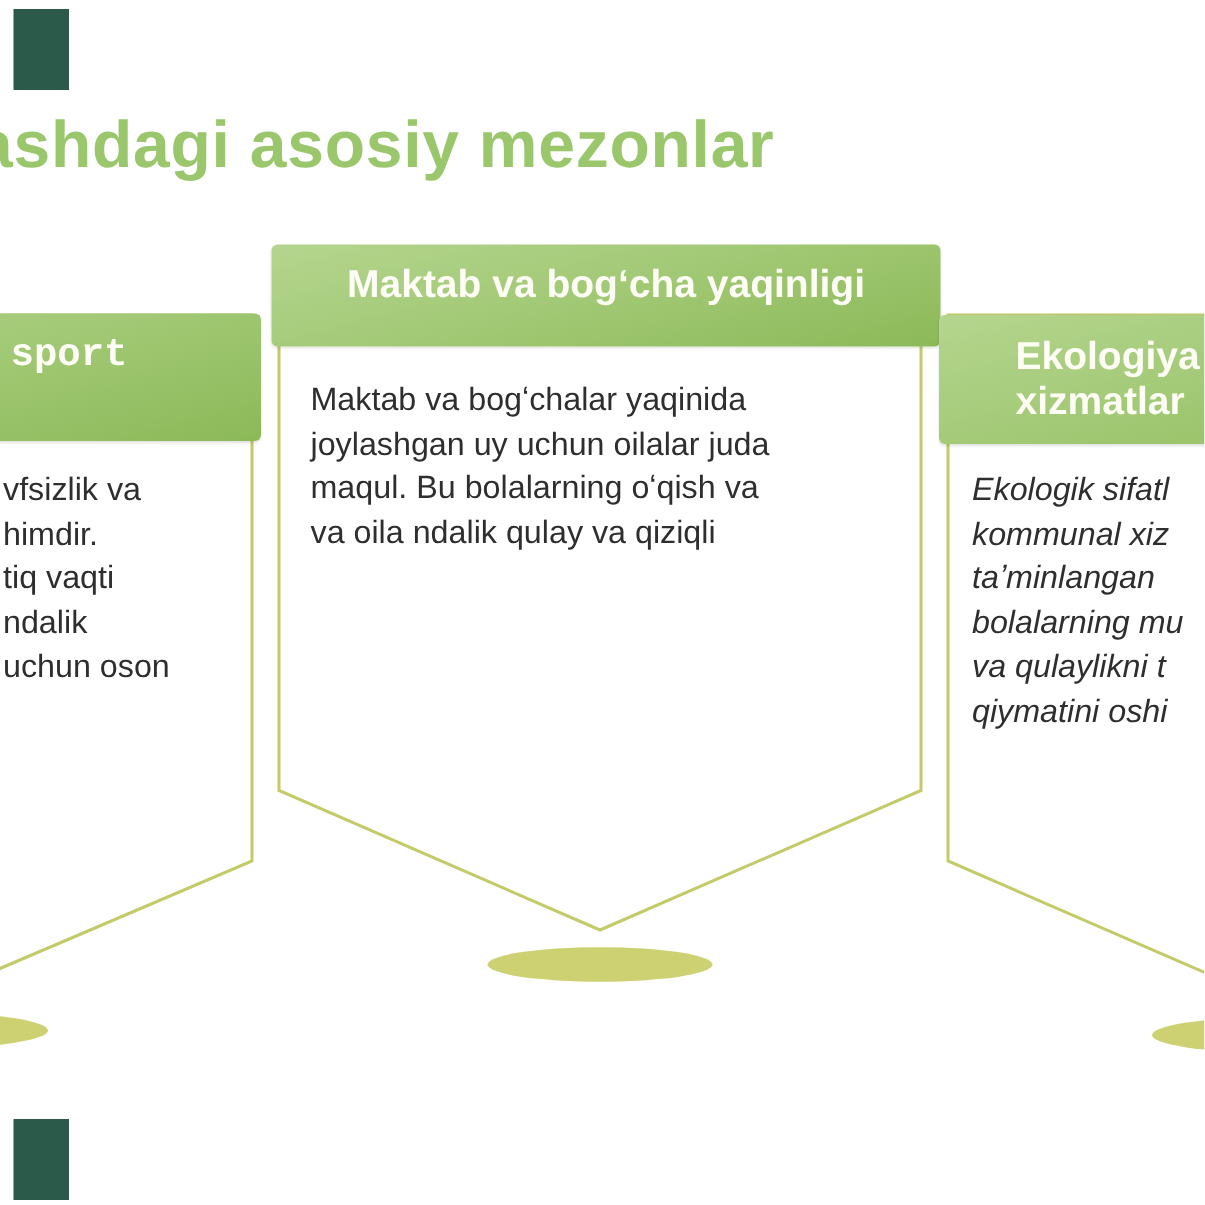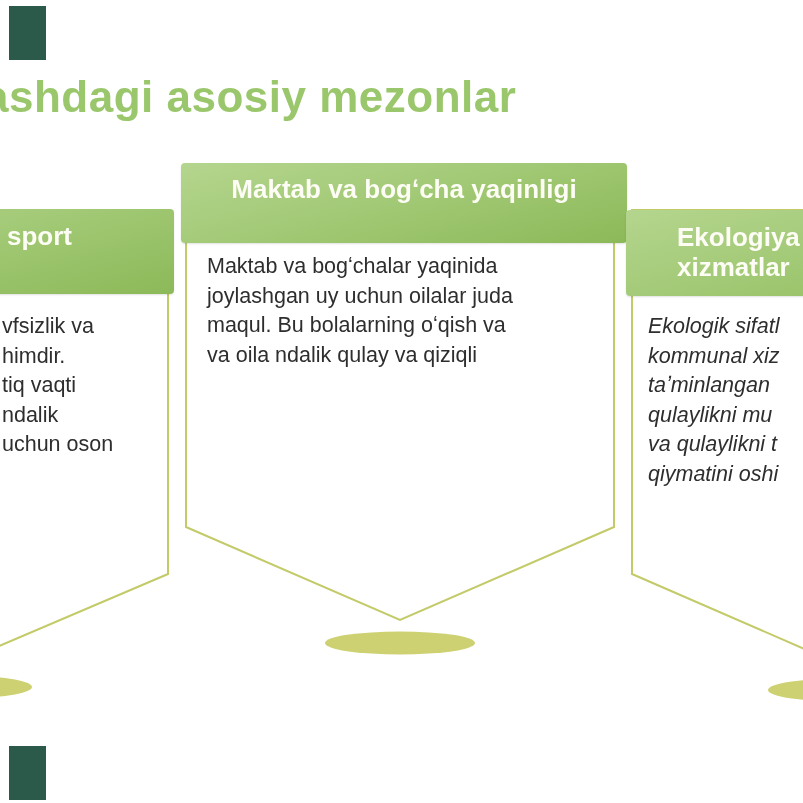--- a/index.html
+++ b/index.html
@@ -16,29 +16,29 @@
     white-space:nowrap; letter-spacing:0.5px;
   }
 
   .band {
     position:absolute; width:446px;
     background:linear-gradient(165deg, #b4d58e 0%, #a3ca77 45%, #8cb958 100%);
     border-radius:4px;
     box-shadow:0 1px 2px rgba(0,0,0,0.12);
   }
   .band-left   { left:-272px; top:209px; height:85px; }
-  .band-middle { left:181px;  top:163px; height:80px; }
+  .band-middle { left:181px;  top:163px; height:68px; }
   .band-right  { left:626px;  top:210px; height:86px; }
 
   .band-text {
     color:#fdfdf5; font-size:26px; font-weight:600;
     line-height:30px; white-space:nowrap;
   }
   .band-middle .band-text { display:block; text-align:center; padding-top:11px; }
-  .band-left .band-text   { position:absolute; left:279px; top:12px; }
+  .band-left .band-text   { position:absolute; left:279px; top:12px;font-family:Liberation Mono, monospace; }
   .band-right .band-text-block { position:absolute; left:51px; top:12px; }
 
   .body-text {
     position:absolute; color:#2e2e2e; font-size:21.5px;
     line-height:29.5px; white-space:nowrap;
   }
   .body-left   { left:2px;   top:312px; }
   .body-middle { left:207px; top:252px; }
   .body-right  { left:648px; top:312px;font-style:italic; }
 
@@ -96,18 +96,18 @@
     <div>Maktab va bogʻchalar yaqinida</div>
     <div>joylashgan uy uchun oilalar juda</div>
     <div>maqul. Bu bolalarning oʻqish va</div>
     <div>va oila ndalik qulay va qiziqli</div>
   </div>
 
   <div class="body-text body-right">
     <div>Ekologik sifatl</div>
     <div>kommunal xiz</div>
     <div>taʼminlangan</div>
-    <div>qulaylikni mu</div>
+    <div>bolalarning mu</div>
     <div>va qulaylikni t</div>
     <div>qiymatini oshi</div>
   </div>
 
 </div>
 
 </body></html>

